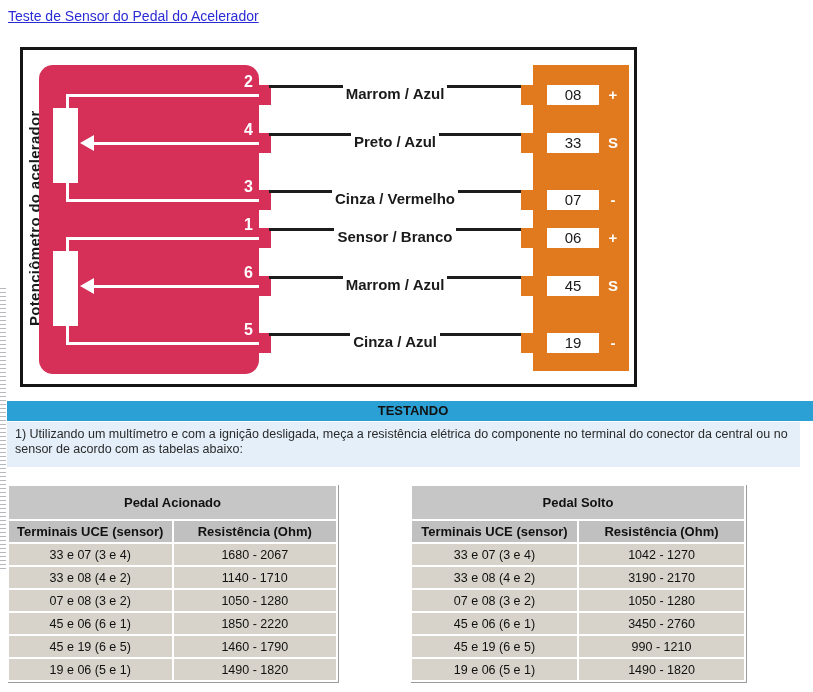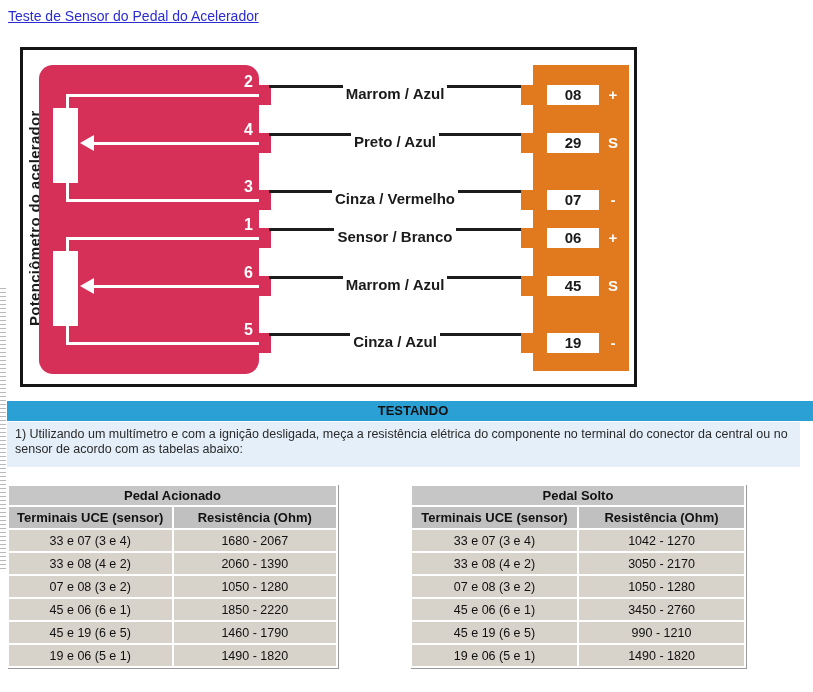--- a/index.html
+++ b/index.html
@@ -29,37 +29,37 @@
   .pot-rect { position:absolute; left:30px; width:25px; height:75px; background:#fff; }
   .arrow-left { position:absolute; width:0; height:0;
                 border-top:8px solid transparent; border-bottom:8px solid transparent;
                 border-right:14px solid #fff; }
   .wire { position:absolute; left:246px; width:252px; height:20px; display:flex; }
   .wire::before, .wire::after { content:""; flex:1; height:3px; background:#1c1c1c; }
   .wire-label { padding:0 3px; font-weight:bold; font-size:15px; color:#1a1a1a; white-space:nowrap; }
   .orange-bar { position:absolute; left:510px; top:15px; width:96px; height:306px; background:#e1791e; }
   .tab { position:absolute; left:498px; width:13px; height:20px; background:#e1791e; }
   .tbox { position:absolute; left:524px; width:52px; height:20px; background:#fff;
-          text-align:center; line-height:20px; font-weight:bold; font-size:15px; color:#1a1a1a; }
+          text-align:center; line-height:20px; font-weight:normal; font-size:15px; color:#1a1a1a; }
   .sym { position:absolute; left:578px; width:24px; height:20px; text-align:center; line-height:20px;
          color:#fff; font-weight:bold; font-size:15px; }
 
   
   .test-header { position:absolute; left:7px; top:401px; width:812px; height:20px;
                  background:#2ba0d4; color:#111; font-weight:bold; font-size:13px;
                  text-align:center; line-height:20px; }
   .instruction { position:absolute; left:7px; top:422px; width:793px; height:45px;
                  background:#e4eff9; color:#2a2a2a; font-size:12.5px; line-height:1.2;
                  padding:5px 8px; }
 
   
   table.res { position:absolute; top:484px; border-collapse:separate; border-spacing:2px;
               table-layout:fixed; box-shadow:1px 1px 0 #9a9a9a; }
   table.res td, table.res th { text-align:center; color:#111; overflow:hidden; white-space:nowrap; }
-  table.res th.ttl { background:#c6c6c6; font-size:13px; font-weight:bold; height:19px; }
+  table.res th.ttl { background:#c6c6c6; font-size:13px; font-weight:bold; height:33px; }
   table.res th.col { background:#c0c0c0; font-size:13px; font-weight:bold; height:20px; padding:3px 1px; }
   table.res td { background:#d7d3ca; font-size:12.5px; height:21px; }
   #table-left { left:7px; width:331px; }
   #table-right { left:410px; width:336px; }
   .c1 { width:57%; } .c2 { width:43%; }
 </style>
 </head>
 <body>
 
 <div class="page">
@@ -123,21 +123,21 @@
 
     <div class="orange-bar"></div>
     <div class="tab" style="top:35px"></div>
     <div class="tab" style="top:83px"></div>
     <div class="tab" style="top:140px"></div>
     <div class="tab" style="top:178px"></div>
     <div class="tab" style="top:226px"></div>
     <div class="tab" style="top:283px"></div>
 
     <div class="tbox" style="top:35px">08</div>
-    <div class="tbox" style="top:83px">29</div>
+    <div class="tbox" style="top:83px">33</div>
     <div class="tbox" style="top:140px">07</div>
     <div class="tbox" style="top:178px">06</div>
     <div class="tbox" style="top:226px">45</div>
     <div class="tbox" style="top:283px">19</div>
 
     <div class="sym" style="top:35px">+</div>
     <div class="sym" style="top:83px">S</div>
     <div class="sym" style="top:140px">-</div>
     <div class="sym" style="top:178px">+</div>
     <div class="sym" style="top:226px">S</div>
@@ -155,21 +155,21 @@
     <tr>
       <th class="col c1">Terminais UCE (sensor)</th>
       <th class="col c2">Resistência (Ohm)</th>
     </tr>
     <tr>
           <td>33 e 07 (3 e 4)</td>
           <td>1680 - 2067</td>
         </tr>
     <tr>
           <td>33 e 08 (4 e 2)</td>
-          <td>2060 - 1390</td>
+          <td>1140 - 1710</td>
         </tr>
     <tr>
           <td>07 e 08 (3 e 2)</td>
           <td>1050 - 1280</td>
         </tr>
     <tr>
           <td>45 e 06 (6 e 1)</td>
           <td>1850 - 2220</td>
         </tr>
     <tr>
@@ -191,21 +191,21 @@
     <tr>
       <th class="col c1">Terminais UCE (sensor)</th>
       <th class="col c2">Resistência (Ohm)</th>
     </tr>
     <tr>
           <td>33 e 07 (3 e 4)</td>
           <td>1042 - 1270</td>
         </tr>
     <tr>
           <td>33 e 08 (4 e 2)</td>
-          <td>3050 - 2170</td>
+          <td>3190 - 2170</td>
         </tr>
     <tr>
           <td>07 e 08 (3 e 2)</td>
           <td>1050 - 1280</td>
         </tr>
     <tr>
           <td>45 e 06 (6 e 1)</td>
           <td>3450 - 2760</td>
         </tr>
     <tr>

